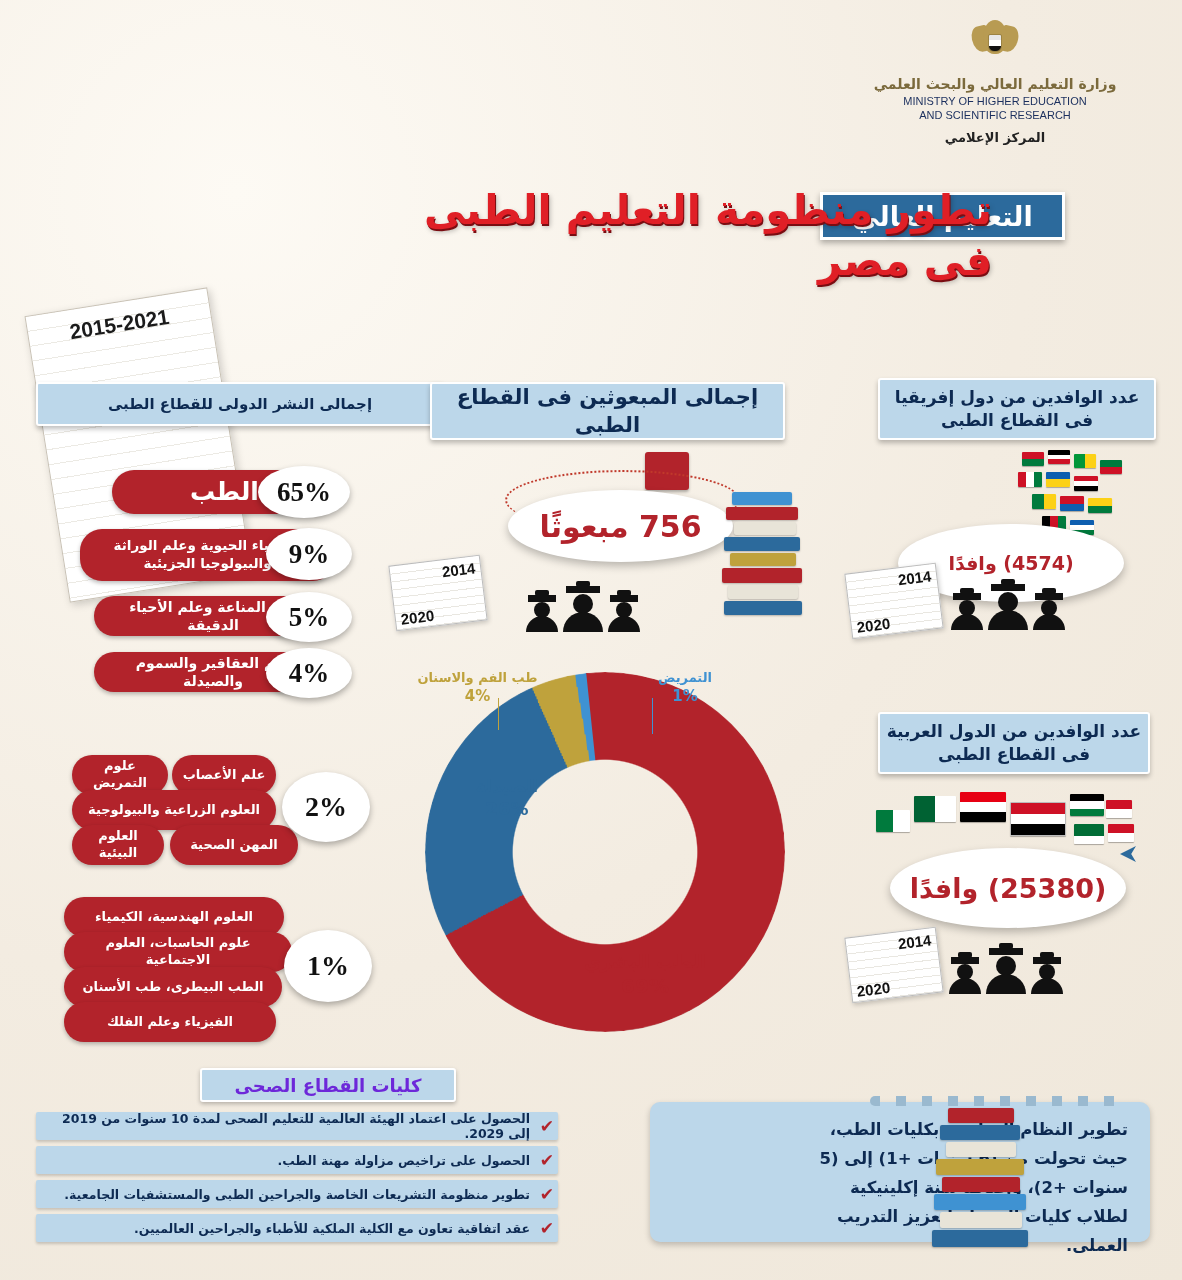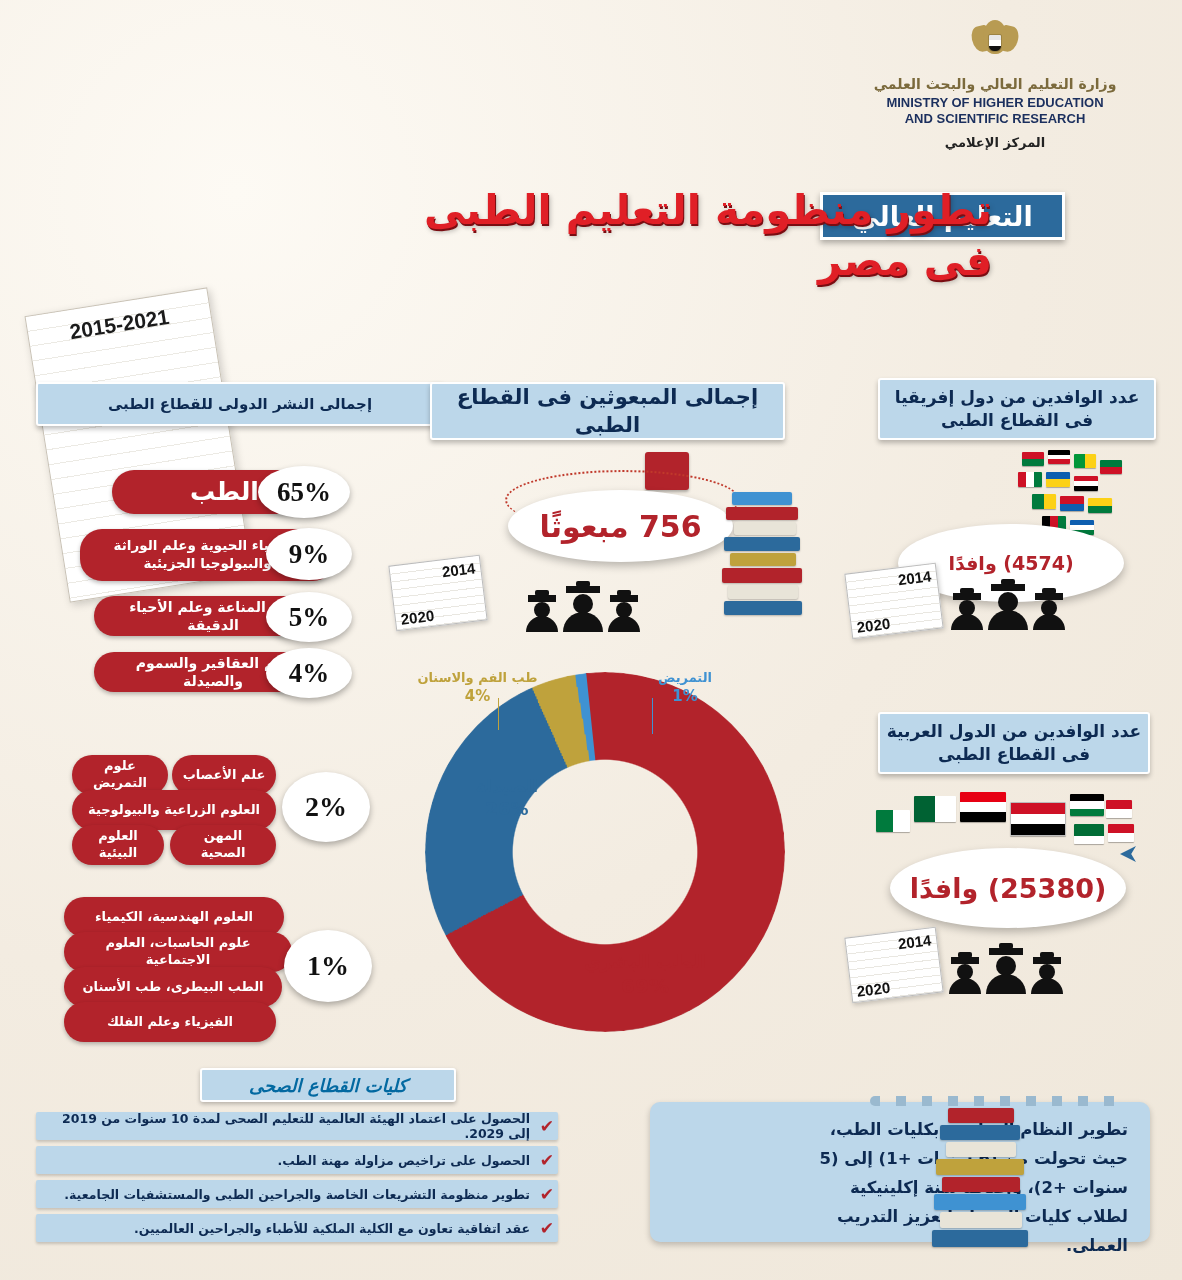--- a/index.html
+++ b/index.html
@@ -21,21 +21,21 @@
   .eagle { width:46px; height:56px; margin:0 auto 2px; position:relative; }
   .eagle .body { position:absolute; left:50%; top:2px; transform:translateX(-50%);
     width:24px; height:34px; background:#b89b52; border-radius:50% 50% 45% 45%; }
   .eagle .wingL, .eagle .wingR { position:absolute; top:8px; width:17px; height:26px; background:#b89b52; }
   .eagle .wingL { left:0; border-radius:60% 20% 40% 70%; transform:rotate(-12deg); }
   .eagle .wingR { right:0; border-radius:20% 60% 70% 40%; transform:rotate(12deg); }
   .eagle .shield { position:absolute; left:50%; top:16px; transform:translateX(-50%);
     width:14px; height:18px; background:linear-gradient(#e8e8e8 33%, #fff 33% 66%, #111 66%);
     border-radius:2px 2px 6px 6px; border:1px solid #9c8343; }
   .min-ar { font-size:14px; color:#7b6a3c; letter-spacing:0px; font-weight:bold; margin-bottom:3px;}
-  .min-en { font-size:13px; color:#1b2f5e; font-weight:bold; line-height:1.25; font-family:"Liberation Sans", sans-serif;}
+  .min-en { font-size:11px; color:#1b2f5e; font-weight:normal; line-height:1.25; font-family:"Liberation Sans", sans-serif;}
   .min-center { font-size:13px; color:#222; margin-top:7px; font-weight:bold;}
 
   
   .title-badge {
     position:absolute; top:192px; left:820px; width:245px; height:48px;
     background:#2c6a9c; border:3px solid #ffffff; box-shadow:0 3px 6px rgba(0,0,0,.3);
     color:#fff; font-size:27px; font-weight:bold; display:flex; align-items:center; justify-content:center;
     letter-spacing:0;
   }
   .main-title {
@@ -124,23 +124,23 @@
       #3f92d2 356.4deg 360deg);
     -webkit-mask: radial-gradient(circle, transparent 36%, #000 36.5%);
             mask: radial-gradient(circle, transparent 36%, #000 36.5%);
     transform:rotate(-6deg);
     filter:drop-shadow(0 4px 6px rgba(0,0,0,.2));
   }
   .dlabel { position:absolute; font-weight:bold; text-align:center; line-height:1.3; }
 
   
   .ribbon {
-    position:absolute; background:#bcd7ea; border:2px solid #fff; color:#0369a1;
+    position:absolute; background:#bcd7ea; border:2px solid #fff; color:#6d28d9;
     font-weight:bold; display:flex; align-items:center; justify-content:center;
-    box-shadow:0 2px 4px rgba(0,0,0,.25); border-radius:3px;font-style:italic;
+    box-shadow:0 2px 4px rgba(0,0,0,.25); border-radius:3px;
   }
   .task { position:absolute; background:#bcd7ea; color:#0d2a52; font-size:12.5px;
     display:flex; align-items:center; justify-content:flex-start; padding:0 28px 0 8px;
     box-shadow:0 2px 3px rgba(0,0,0,.18); border-radius:2px; font-weight:bold; }
   .check { position:absolute; right:4px; top:50%; transform:translateY(-50%);
     color:#b2232b; font-size:17px; font-weight:bold; }
   .note-card {
     position:absolute; left:650px; top:1102px; width:500px; height:140px;
     background:#bcd7ea; border-radius:10px; box-shadow:0 3px 6px rgba(0,0,0,.22);
     color:#0d2a52; font-size:16.5px; font-weight:bold; line-height:1.75;
@@ -193,21 +193,21 @@
 
   <div class="bar" style="position:absolute; left:94px; top:596px; width:238px; height:40px; font-size:14px;">علم المناعة وعلم الأحياء الدقيقة</div>
   <div class="pct" style="left:266px; top:592px; width:86px; height:50px; font-size:27px;">5%</div>
 
   <div class="bar" style="position:absolute; left:94px; top:652px; width:238px; height:40px; font-size:14px;">علم العقاقير والسموم والصيدلة</div>
   <div class="pct" style="left:266px; top:648px; width:86px; height:50px; font-size:27px;">4%</div>
 
   <div class="bar" style="position:absolute; left:172px; top:755px; width:104px; height:30px; font-size:13px;">علم الأعصاب</div>
   <div class="bar" style="position:absolute; left:72px; top:755px; width:96px; height:30px; font-size:13px;">علوم التمريض</div>
   <div class="bar" style="position:absolute; left:72px; top:790px; width:204px; height:30px; font-size:13px;">العلوم الزراعية والبيولوجية</div>
-  <div class="bar" style="position:absolute; left:170px; top:825px; width:106px; height:30px; font-size:13px;">المهن الصحية</div>
+  <div class="bar" style="position:absolute; left:170px; top:825px; width:128px; height:30px; font-size:13px;">المهن الصحية</div>
   <div class="bar" style="position:absolute; left:72px; top:825px; width:92px; height:30px; font-size:13px;">العلوم البيئية</div>
   <div class="pct" style="left:282px; top:772px; width:88px; height:70px; font-size:28px;">2%</div>
 
   <div class="bar" style="position:absolute; left:64px; top:897px; width:220px; height:30px; font-size:13px;">العلوم الهندسية، الكيمياء</div>
   <div class="bar" style="position:absolute; left:64px; top:932px; width:228px; height:30px; font-size:13px;">علوم الحاسبات، العلوم الاجتماعية</div>
   <div class="bar" style="position:absolute; left:64px; top:967px; width:218px; height:30px; font-size:13px;">الطب البيطرى، طب الأسنان</div>
   <div class="bar" style="position:absolute; left:64px; top:1002px; width:212px; height:30px; font-size:13px;">الفيزياء وعلم الفلك</div>
   <div class="pct" style="left:284px; top:930px; width:88px; height:72px; font-size:28px;">1%</div>
 
   <div class="sec-label" style="left:430px; top:382px; width:355px; height:58px; font-size:21px;">إجمالى المبعوثين فى القطاع الطبى</div>

